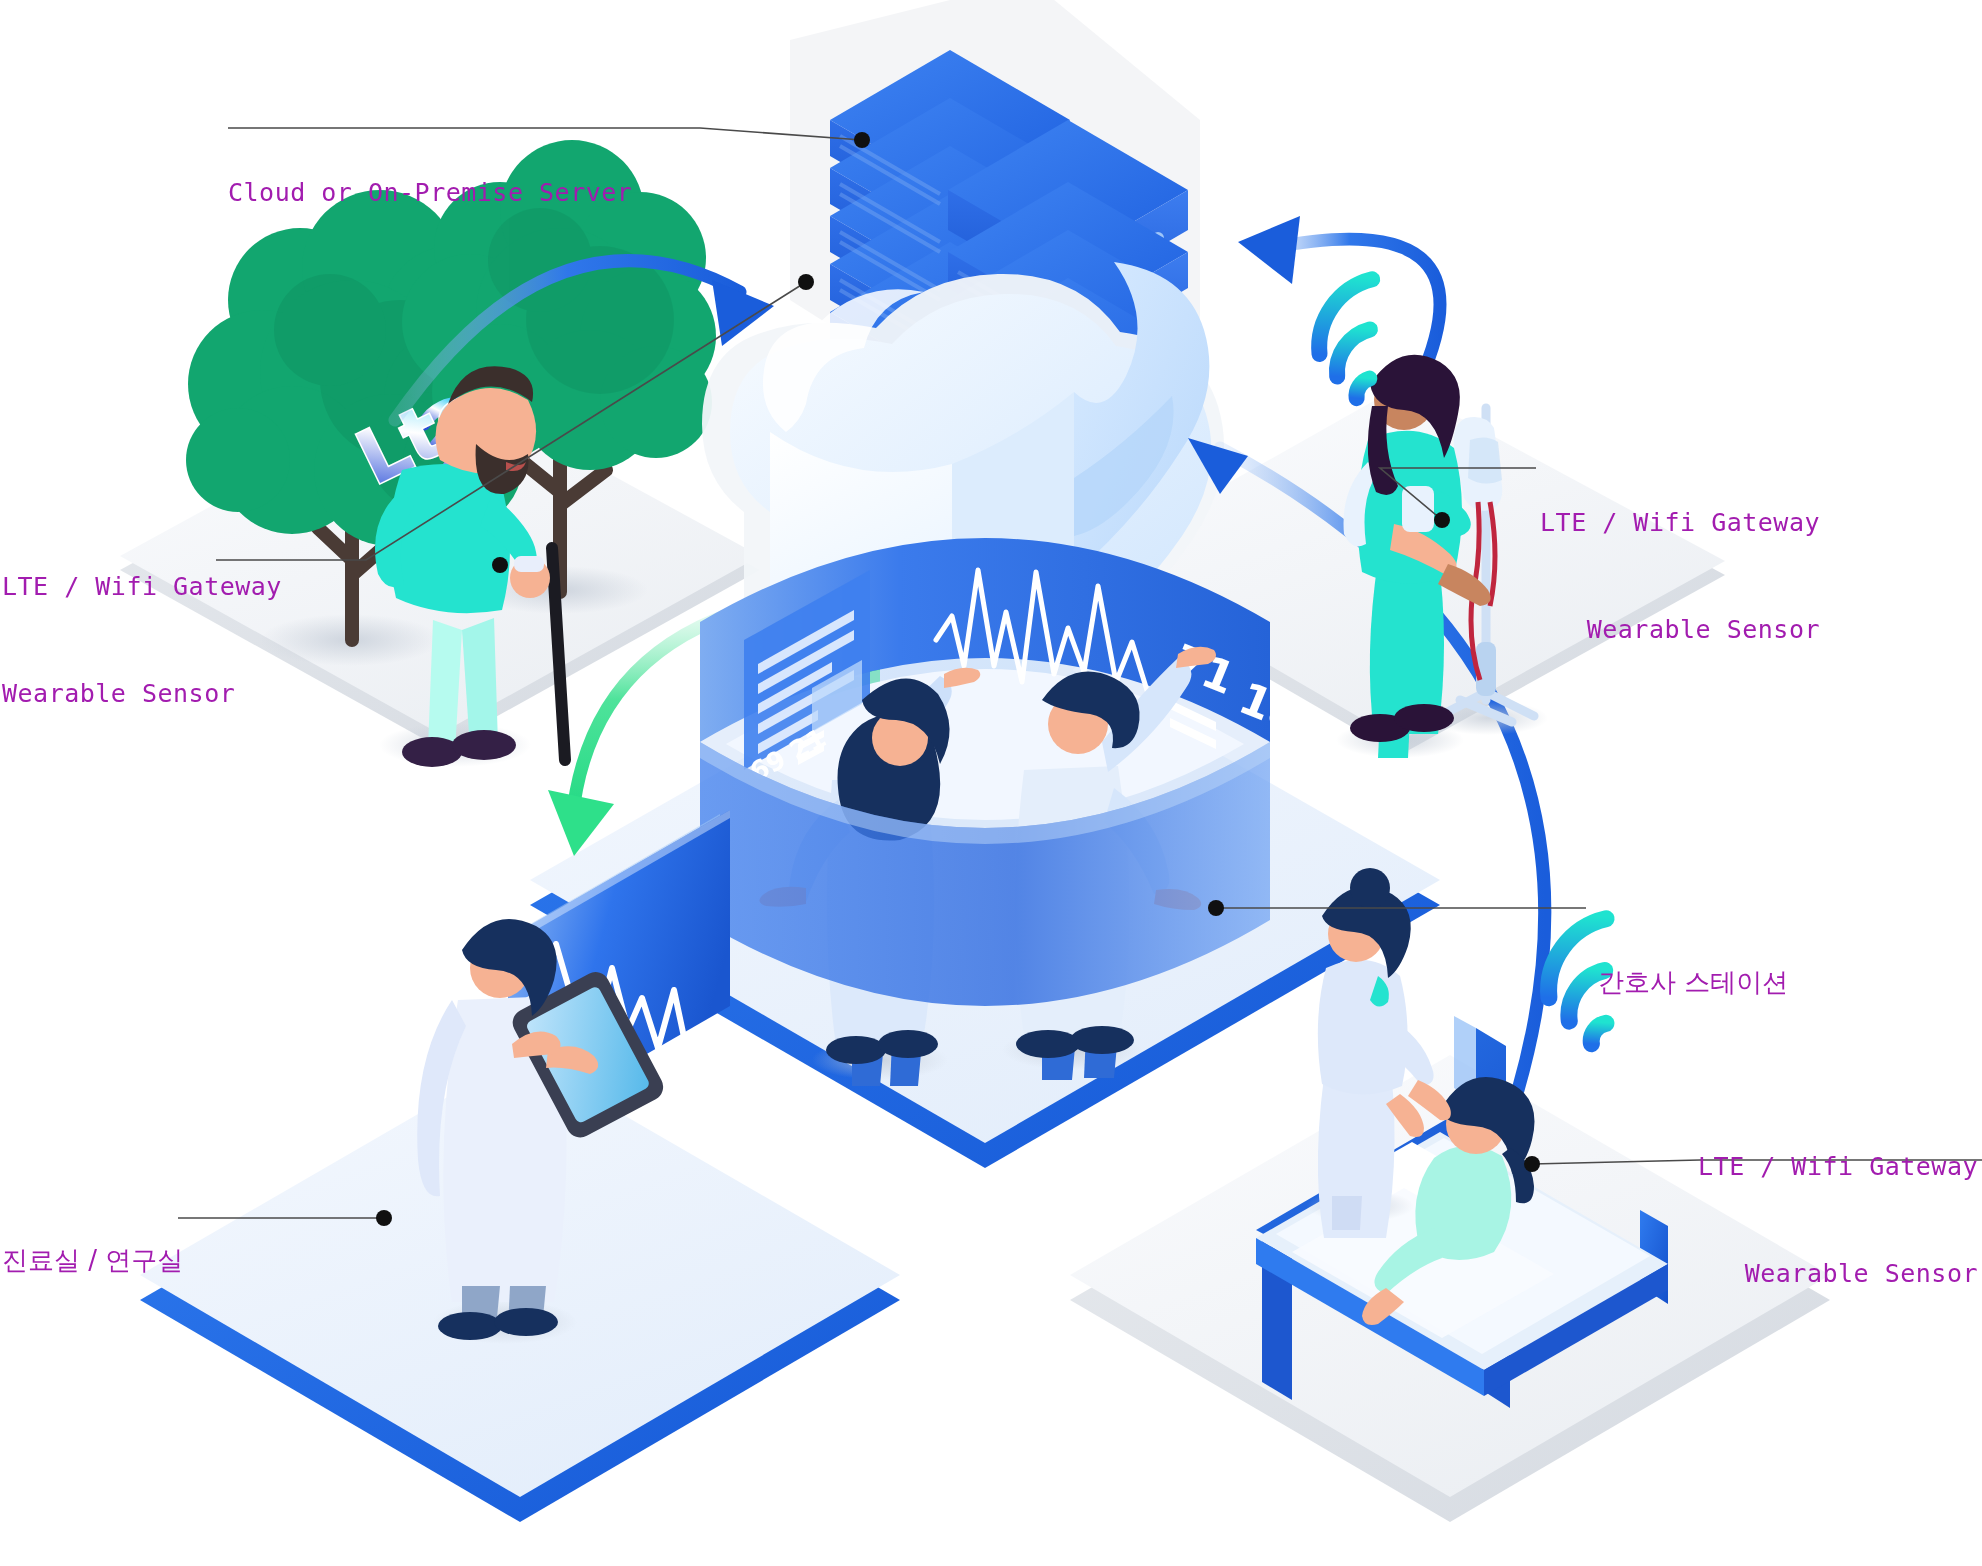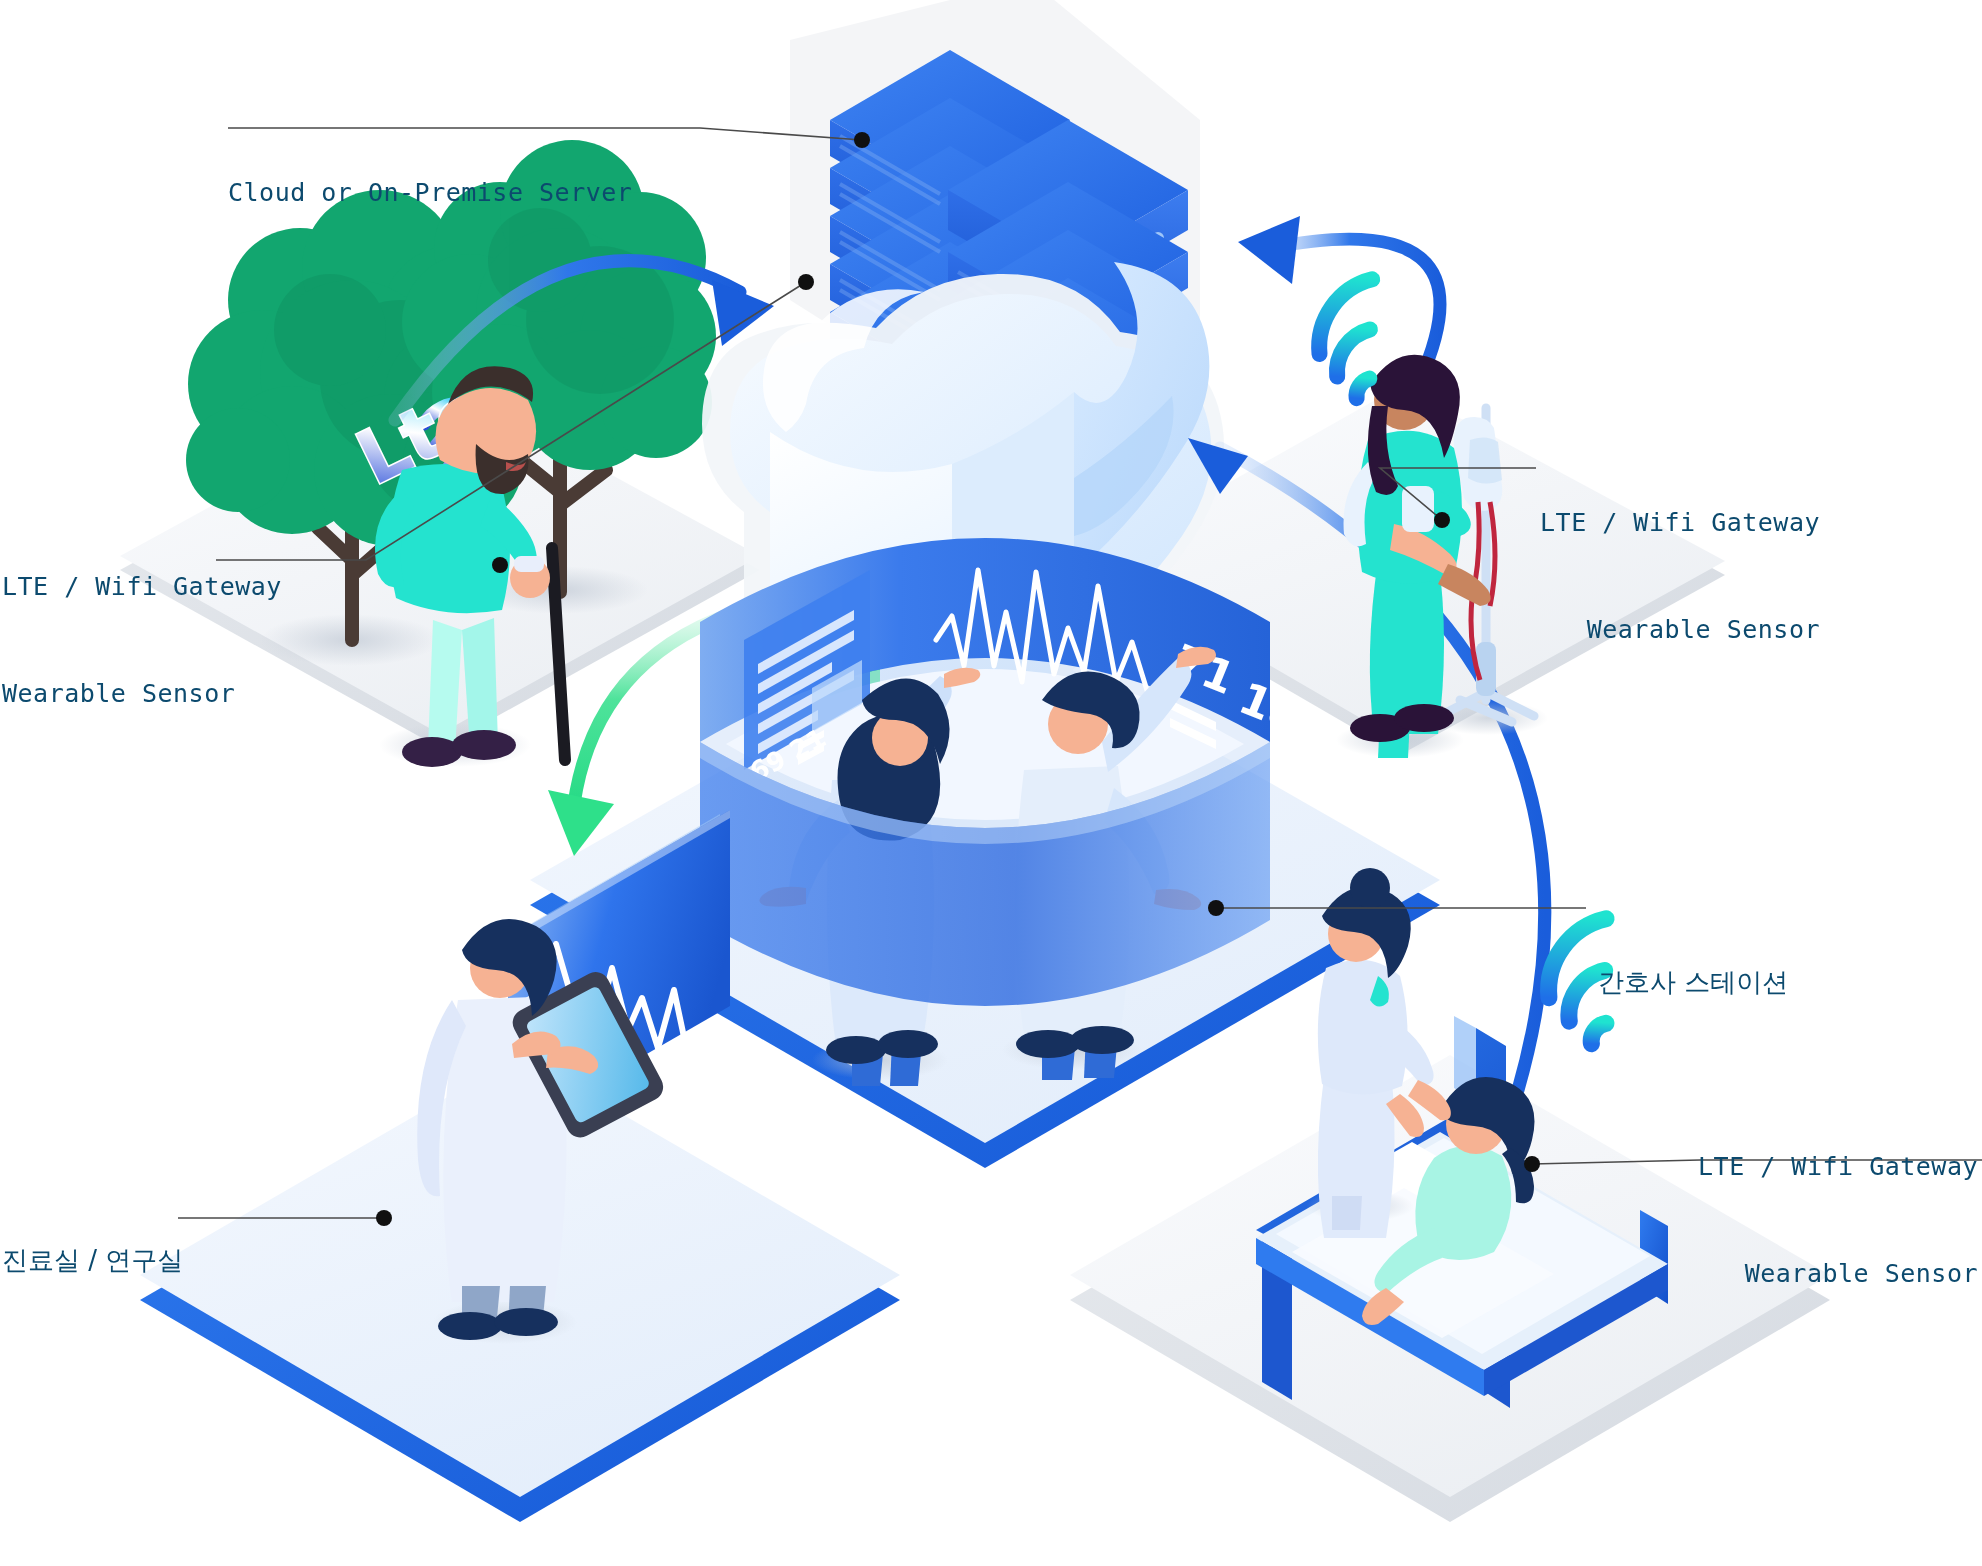--- a/index.html
+++ b/index.html
@@ -5,21 +5,21 @@
   html,body{margin:0;padding:0;background:#ffffff;}
   body{
     font-family:"DejaVu Sans Mono","Liberation Mono",monospace;
     width:1982px;height:1566px;overflow:hidden;position:relative;
   }
   #stage{position:absolute;left:0;top:0;width:1982px;height:1566px;background:#fff;}
   svg.layer{position:absolute;left:0;top:0;width:1982px;height:1566px;}
   .lbl{
     position:absolute;
     font-family:"DejaVu Sans Mono","Liberation Mono",monospace;
-    color:#0c4a6e;
+    color:#a21caf;
     line-height:1.42;
     white-space:pre;
     letter-spacing:0.5px;
   }
   .lbl-en{font-size:25px;}
   .lbl-ko{font-family:"DejaVu Sans","Liberation Sans",sans-serif;font-size:26px;letter-spacing:0px;}
   .ralign{text-align:right;}
   .lalign{text-align:left;}
 </style>
 </head>

